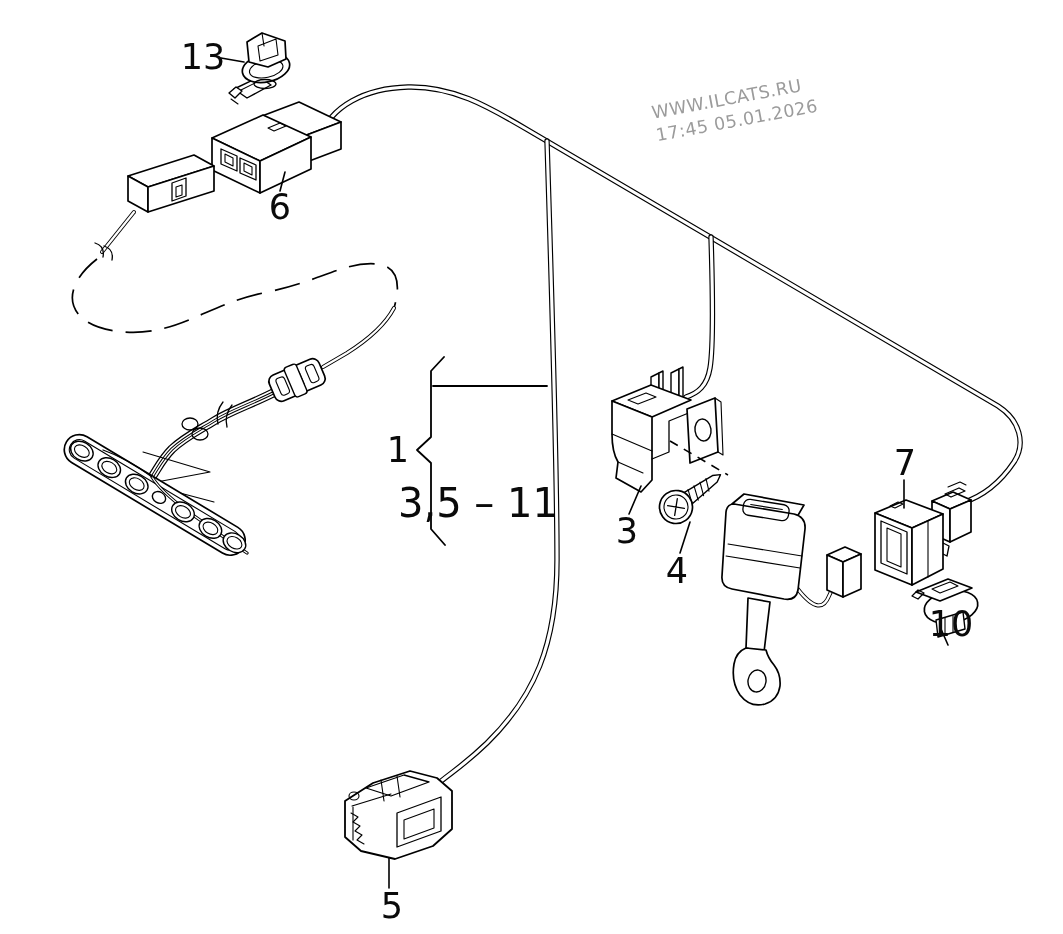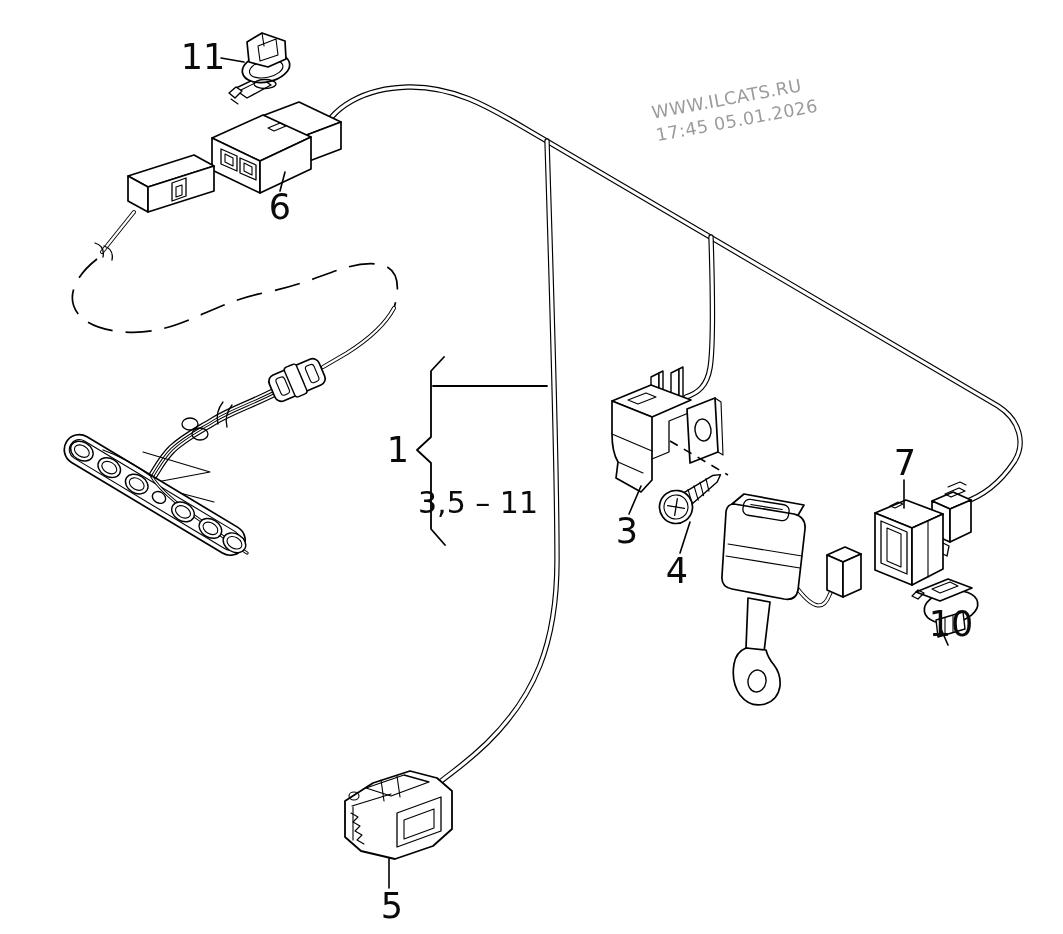--- a/index.html
+++ b/index.html
@@ -20,21 +20,21 @@
   .b7  { fill:none; stroke:#fff; stroke-width:6.6; stroke-linecap:round; }
   .b3  { fill:none; stroke:#000; stroke-width:3.2; stroke-linecap:round; }
   .b1  { fill:none; stroke:#fff; stroke-width:1.3; stroke-linecap:round; }
   .dashloop { fill:none; stroke:#000; stroke-width:1.7; stroke-dasharray:26 13; }
   .dashfit  { fill:none; stroke:#000; stroke-width:1.6; stroke-dasharray:9 7; }
   .lead { fill:none; stroke:#000; stroke-width:1.6; stroke-linecap:round; }
   .brk  { fill:none; stroke:#000; stroke-width:1.8; stroke-linecap:round; stroke-linejoin:round; }
 
   .callout { position:absolute; transform:translate(-50%,-50%); font-size:35px; color:#0a0a0a;
              line-height:1; white-space:nowrap; cursor:pointer; }
-  .callout.range { font-size:30px; }
+  .callout.range { font-size:40px; }
   .watermark { position:absolute; left:650px; top:102px; transform:rotate(-10.5deg);
                transform-origin:left top; color:#9b9b9b; font-size:17.5px; line-height:1.3;
                letter-spacing:.5px; white-space:nowrap; }
 </style>
 </head>
 <body>
 
 <div class="stage" style="background: rgb(255, 255, 255);">
 
   <svg class="art" viewBox="0 0 1063 934">
@@ -242,21 +242,21 @@
 
     <path class="lead" d="M 221,58 L 244,62"></path>
     <path class="lead" d="M 285,172 L 280,191"></path>
     <path class="lead" d="M 641,486 L 629,514"></path>
     <path class="lead" d="M 690,522 L 680,553"></path>
     <path class="lead" d="M 389,858 L 389,888"></path>
     <path class="lead" d="M 904,480 L 904,508"></path>
     <path class="lead" d="M 941,629 L 948,645"></path>
   </svg>
 
-  <div class="callout" style="left:203px; top:57px;">11</div>
+  <div class="callout" style="left:203px; top:57px;">13</div>
   <div class="callout" style="left:280px; top:207px;">6</div>
   <div class="callout" style="left:398px; top:450px;">1</div>
   <div class="callout range" style="left:478px; top:503px;">3,5 – 11</div>
   <div class="callout" style="left:627px; top:531px;">3</div>
   <div class="callout" style="left:677px; top:571px;">4</div>
   <div class="callout" style="left:392px; top:906px;">5</div>
   <div class="callout" style="left:905px; top:463px;">7</div>
   <div class="callout" style="left:951px; top:624px;">10</div>
 
   <div class="watermark" style="color: rgb(155, 155, 155);">

